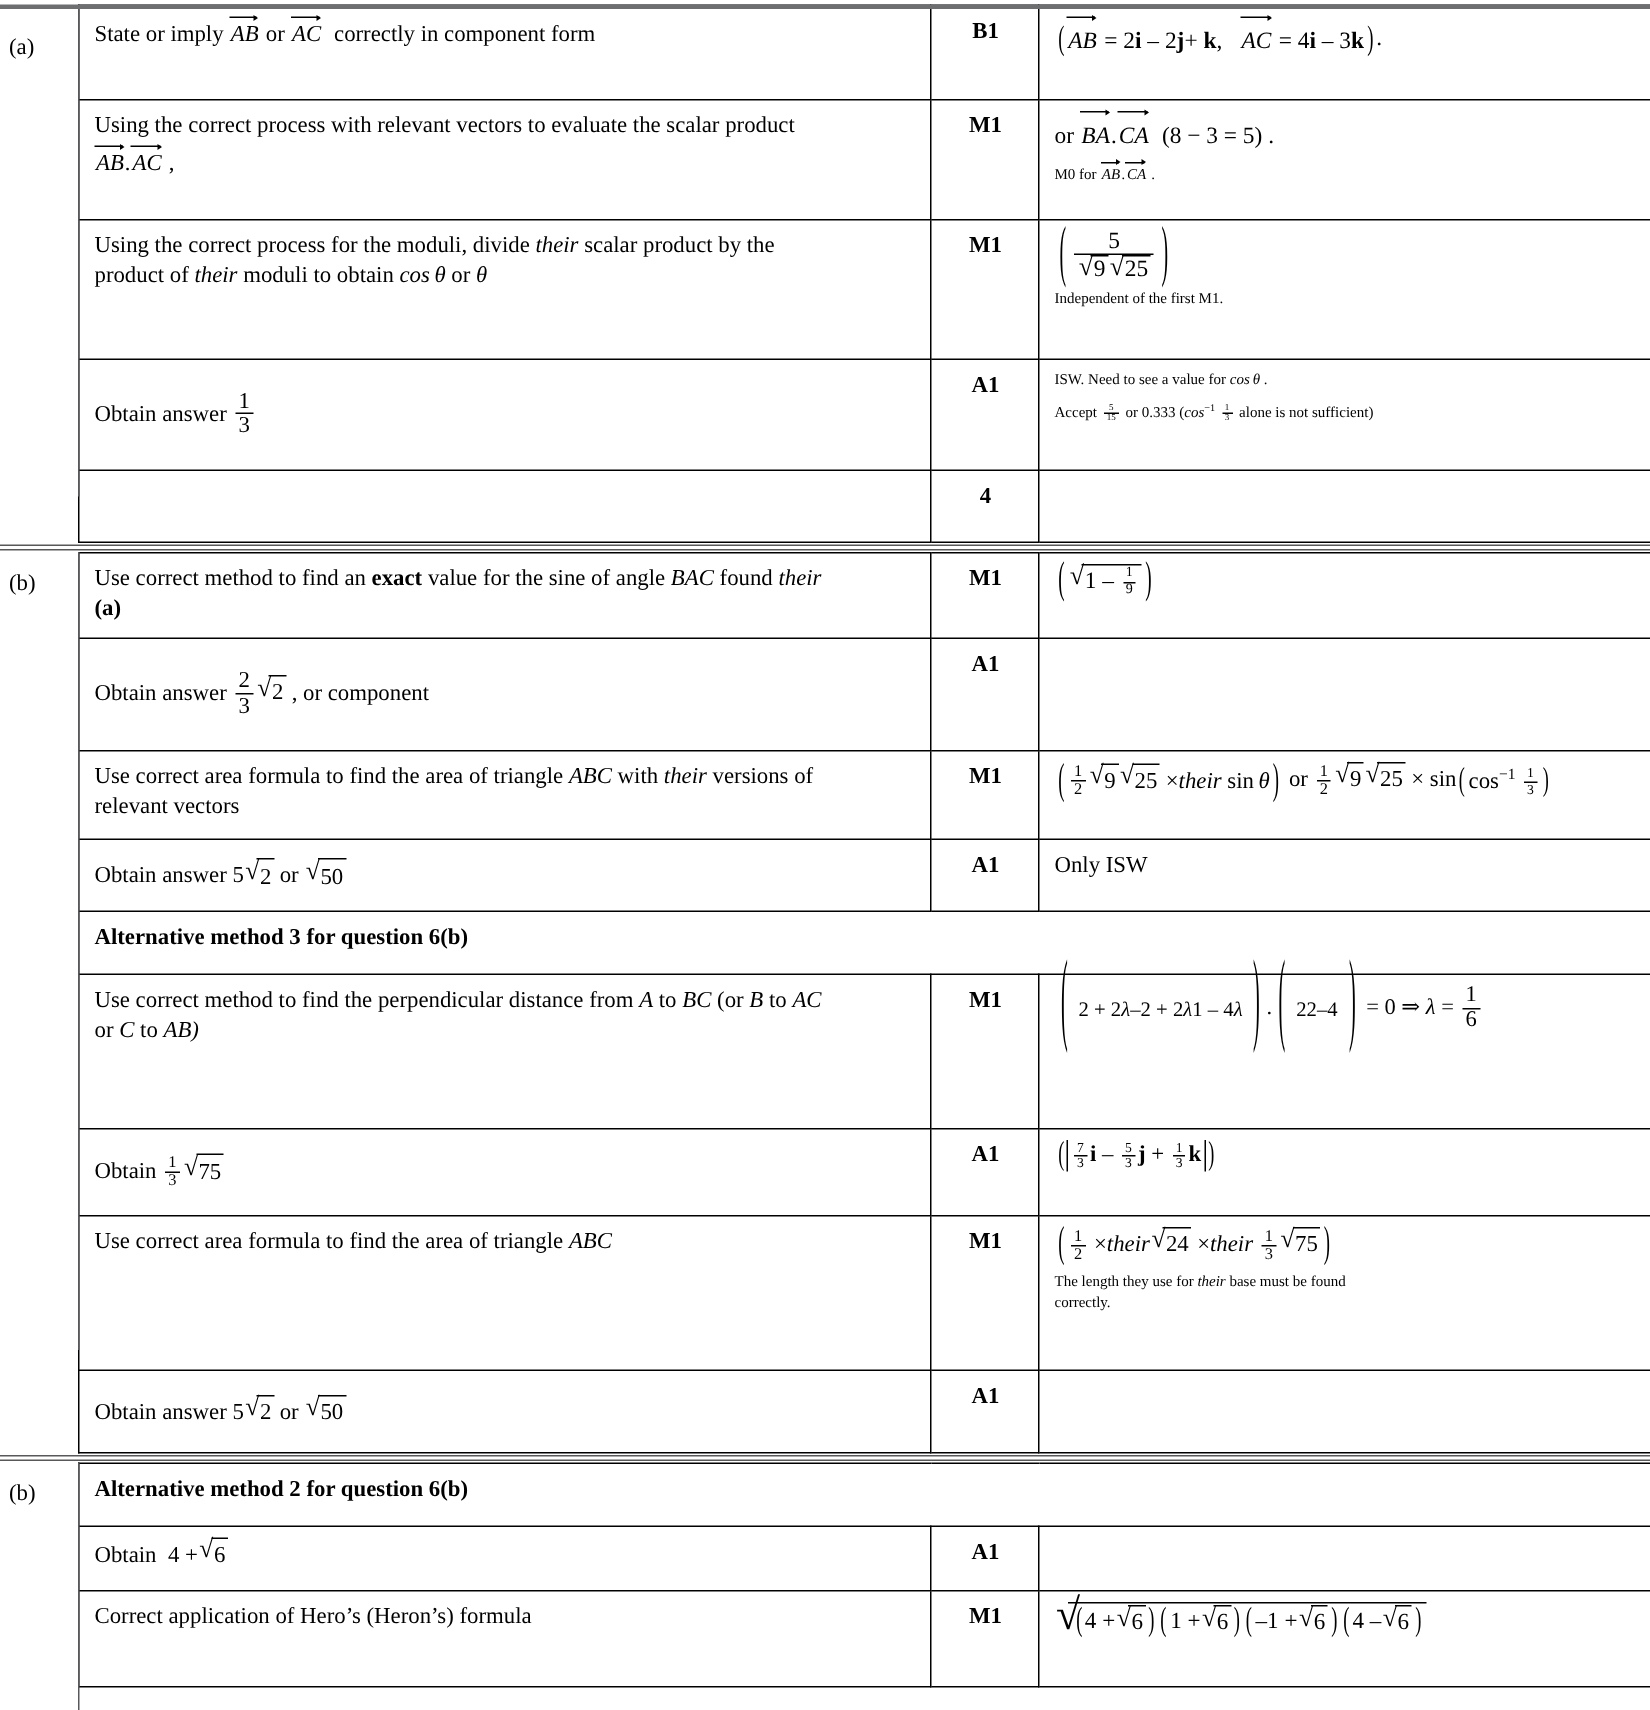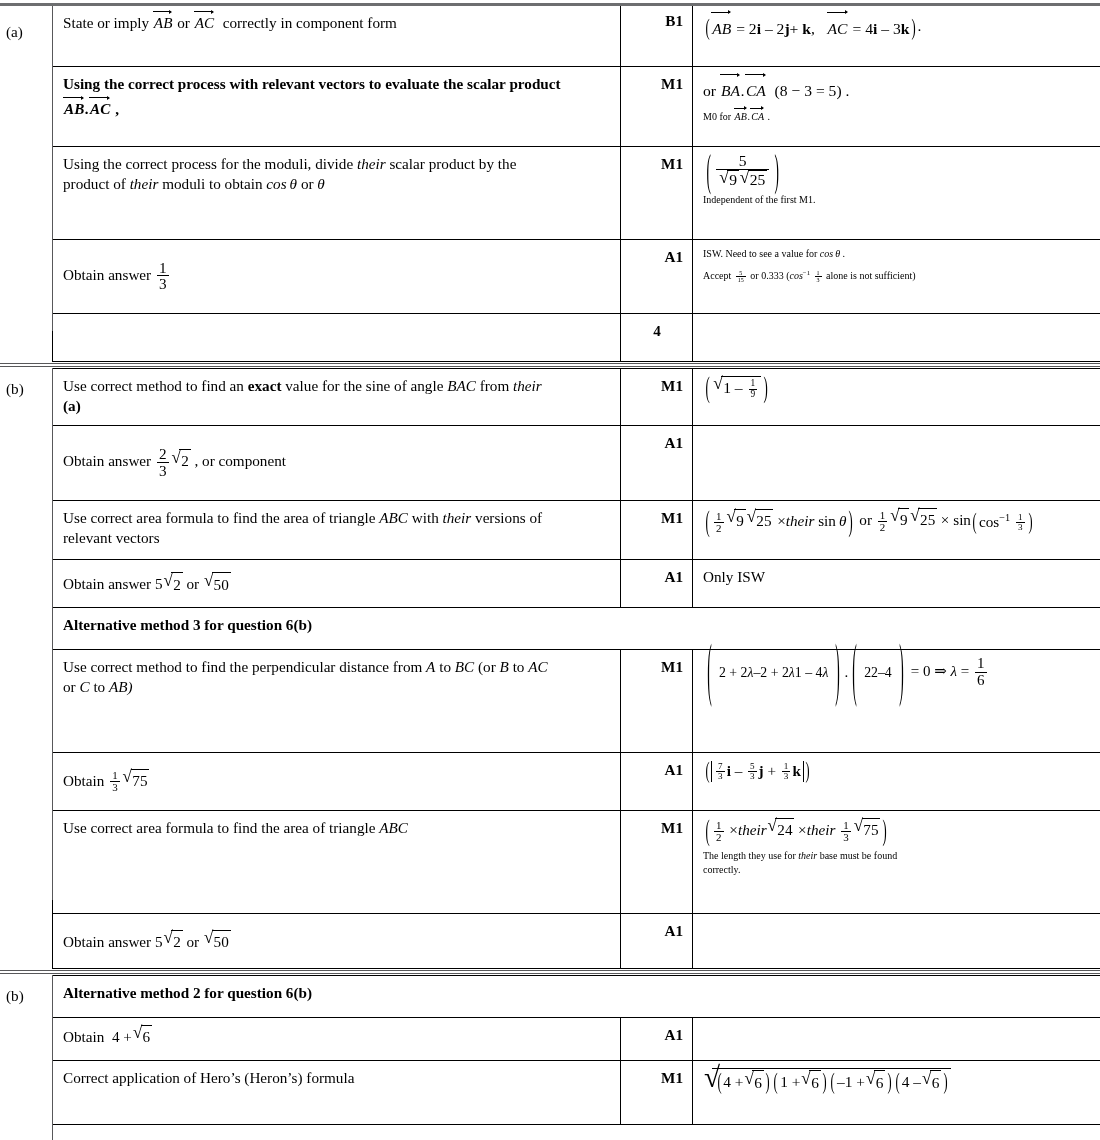--- a/index.html
+++ b/index.html
@@ -36,21 +36,21 @@
   .ms-table td {
     border: 1px solid #000000;
     vertical-align: top;
     padding: 7px 9px 7px 10px;
     font-size: 15.2px;
     line-height: 1.32;
   }
 
   .cell-desc { }
   .cell-mark {
-    text-align: right;
+    text-align: center;
     font-weight: bold;
     padding-right: 11px;
     white-space: nowrap;
   }
   .cell-note { }
 
   
   .gutter-label {
     position: absolute;
     left: 6px;
@@ -244,21 +244,21 @@
               <span class="vec">AB</span> <span class="up">=</span> 2<span class="bi">i</span> – 2<span class="bi">j</span>+ <span class="bi">k</span>,&nbsp;&nbsp;
               <span class="vec">AC</span> <span class="up">=</span> 4<span class="bi">i</span> – 3<span class="bi">k</span>
             </span>
                   <span class="pr">)</span>
                 </span>.
           </span>
         </td>
       </tr>
 
       <tr>
-        <td class="cell-desc" style="height:65px;font-weight:bold;">
+        <td class="cell-desc" style="height:65px;">
           <span>Using the correct process with relevant vectors to evaluate the scalar product</span>
           <div class="mt2">
             <span class="vec">AB</span><span class="it">.</span><span class="vec">AC</span> ,
           </div>
         </td>
         <td class="cell-mark">M1</td>
         <td class="cell-note">
           <div class="mathline">
             <span>or</span>
             <span class="vec">BA</span><span class="it">.</span><span class="vec">CA</span>
@@ -352,21 +352,21 @@
           <col class="c-note">
         </colgroup>
       <tbody>
 
       <tr>
         <td class="cell-desc" style="height:42px;">
           <span>Use correct method to find an</span>
           <span class="bd">exact</span>
           <span>value for the sine of angle</span>
           <span class="it">BAC</span>
-          <span>from</span>
+          <span>found</span>
           <span class="it">their</span><br>
           <span class="bd">(a)</span>
         </td>
         <td class="cell-mark">M1</td>
         <td class="cell-note">
           <span style="font-size:15.6px;">
             <span class="paren">
                   <span class="pl">(</span>
               <span class="sqrt"><span class="rad">√</span><span class="bar"><span class="nowrap">1 –
                 <span class="frac xs">

